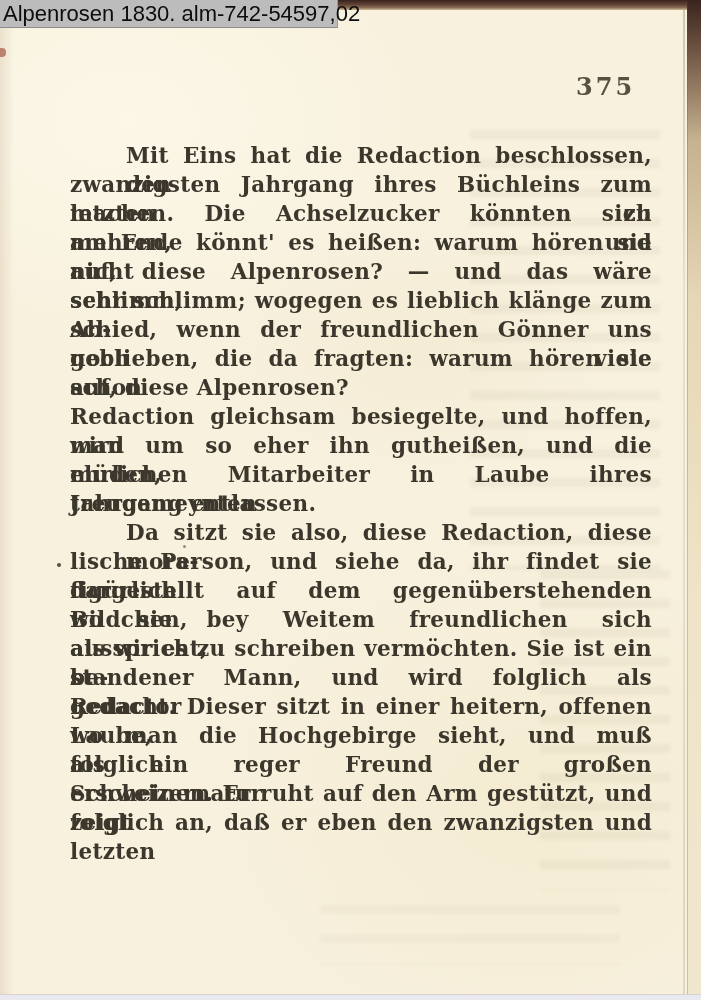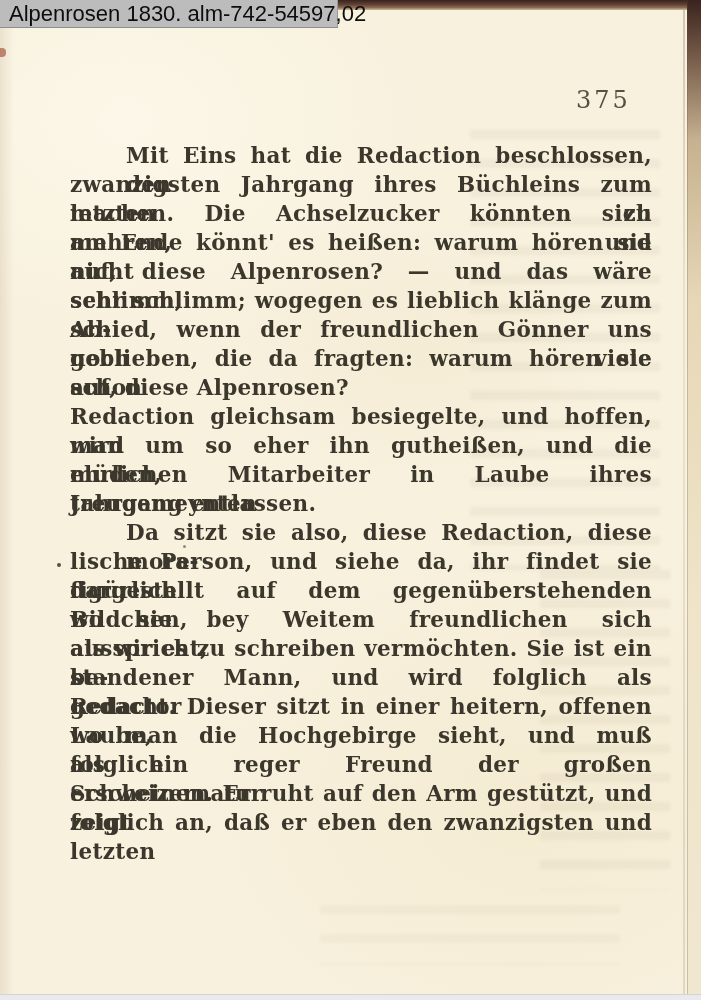--- a/index.html
+++ b/index.html
@@ -33,32 +33,32 @@
   }
   .left-shadow{
     position:absolute;left:0;top:0;width:14px;height:1000px;
     background:linear-gradient(to right,rgba(170,140,110,.18),rgba(170,140,110,0));
   }
   
   .scan-label{
     position:absolute;left:0;top:0;width:338px;height:28px;
     background:#bcbcbc;border-bottom:1px solid #8d8d8d;border-right:1px solid #9a9a9a;
     color:#0d0d0d;font-family:"Liberation Sans", sans-serif;
-    font-size:22px;line-height:27px;padding-left:9px;box-sizing:border-box;
+    font-size:22px;line-height:27px;padding-left:3px;box-sizing:border-box;
     white-space:nowrap;
   }
   
   .bottom-strip{
     position:absolute;left:0;bottom:0;width:701px;height:5px;
     background:#e9e9ef;border-top:1px solid #d7d2cb;
   }
   .page-number{
-    position:absolute;left:576px;top:86px;
+    position:absolute;left:576px;top:72px;
     font-size:24px;color:#575141;letter-spacing:3px;
-    font-weight:400;
+    font-weight:700;
   }
   .text-block{
     position:absolute;left:70px;top:141px;width:582px;
     font-size:21.5px;font-weight:700;color:#3c372c;
     letter-spacing:.3px;
   }
   .line{height:29px;line-height:29px;white-space:normal;}
   .line.justify{text-align:justify;text-align-last:justify;text-justify:inter-word;}
   .line.indent{padding-left:56px;}
   

